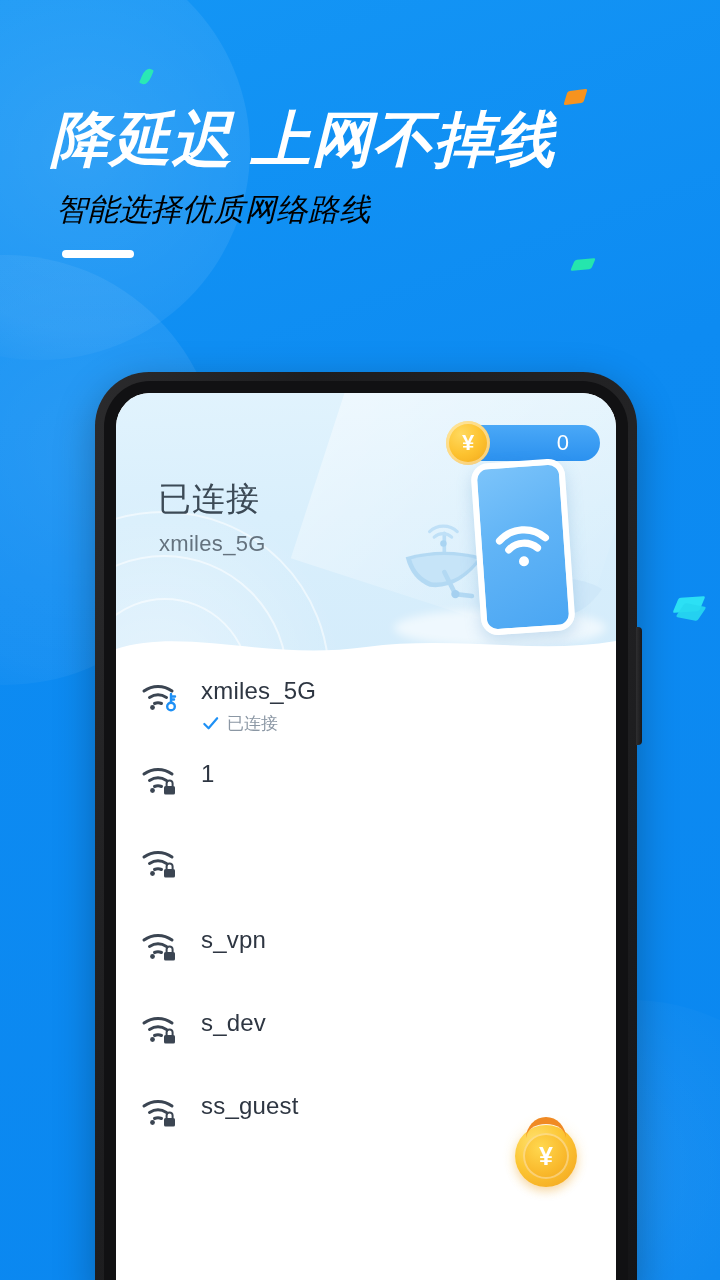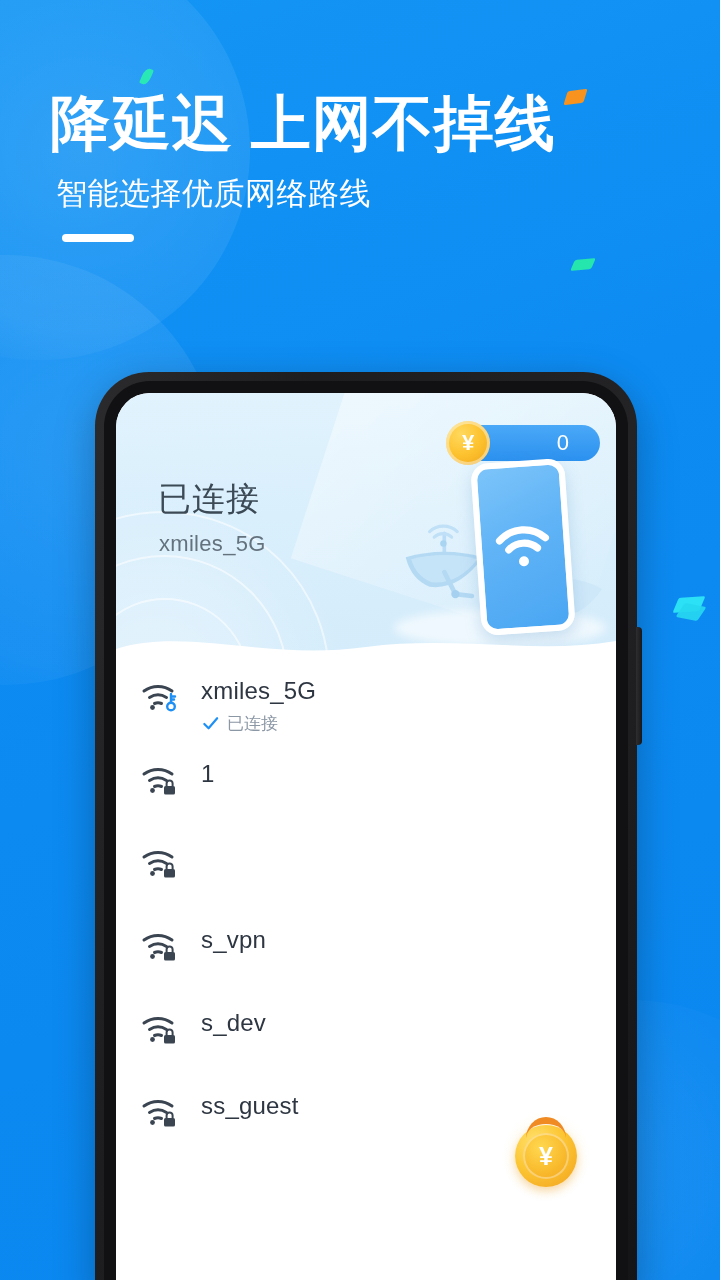--- a/index.html
+++ b/index.html
@@ -86,37 +86,38 @@
     background: #27d8ef;
     transform: skewX(-26deg) rotate(10deg);
     border-radius: 2px;
     opacity: .9;
   }
 
   
   .headline-wrap {
     position: absolute;
     left: 50px;
-    top: 92px;
+    top: 108px;
     width: 640px;
+    font-style: italic;
   }
   .headline {
     margin: 0;
     font-size: 60px;
     line-height: 1.08;
     font-weight: 700;
     color: #ffffff;
     letter-spacing: 1px;
     white-space: nowrap;
   }
   .subheadline {
     margin: 18px 0 0 6px;
     font-size: 31px;
     line-height: 1.2;
-    color: #ffffff;
+    color: #000000;
     font-weight: 400;
     letter-spacing: .5px;
   }
   .underline-bar {
     margin: 22px 0 0 12px;
     width: 72px;
     height: 8px;
     border-radius: 5px;
     background: #ffffff;
   }

